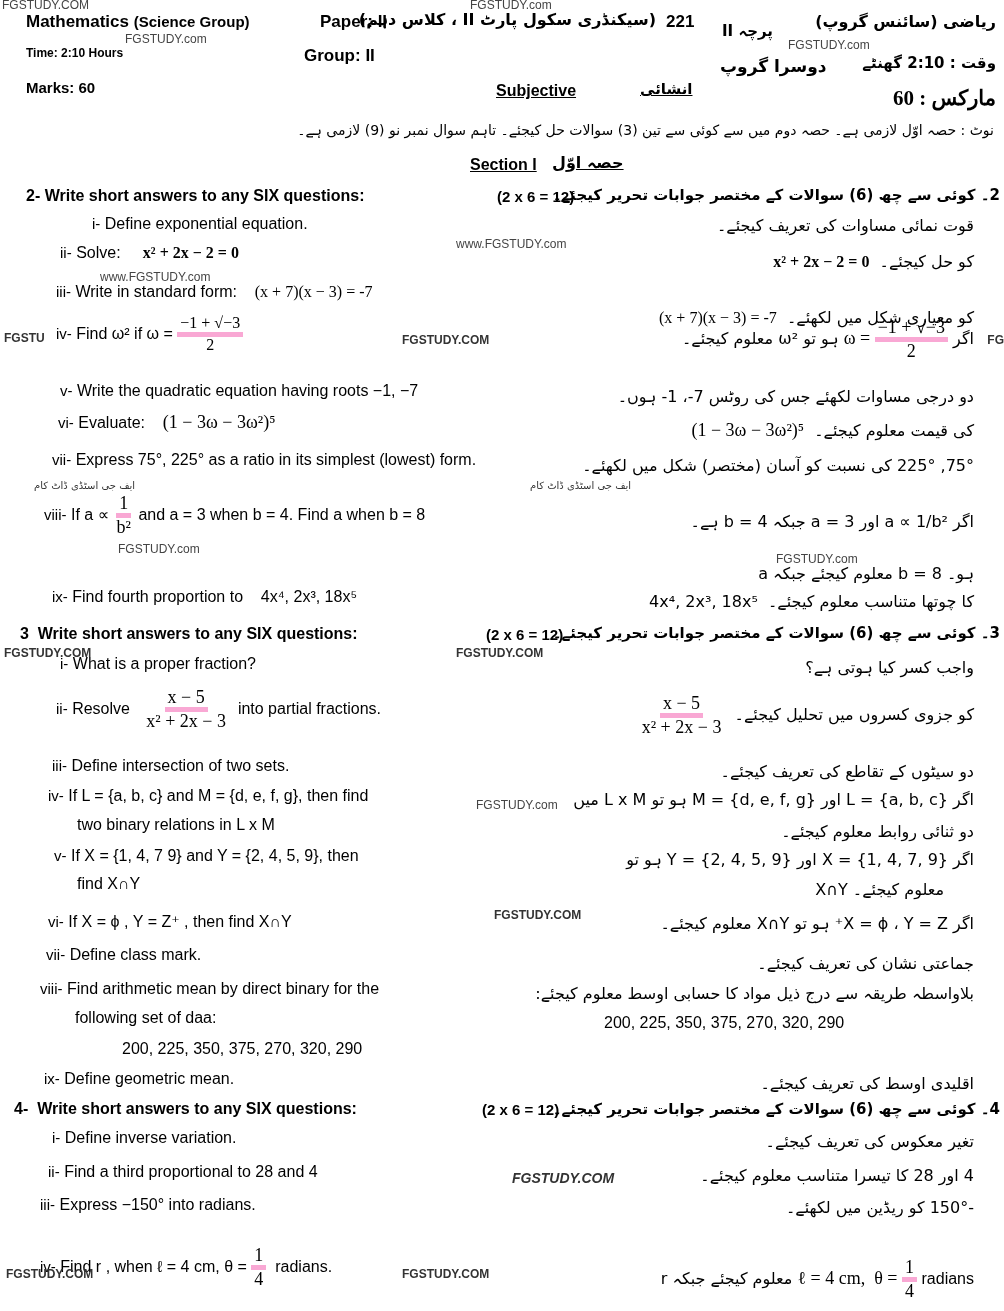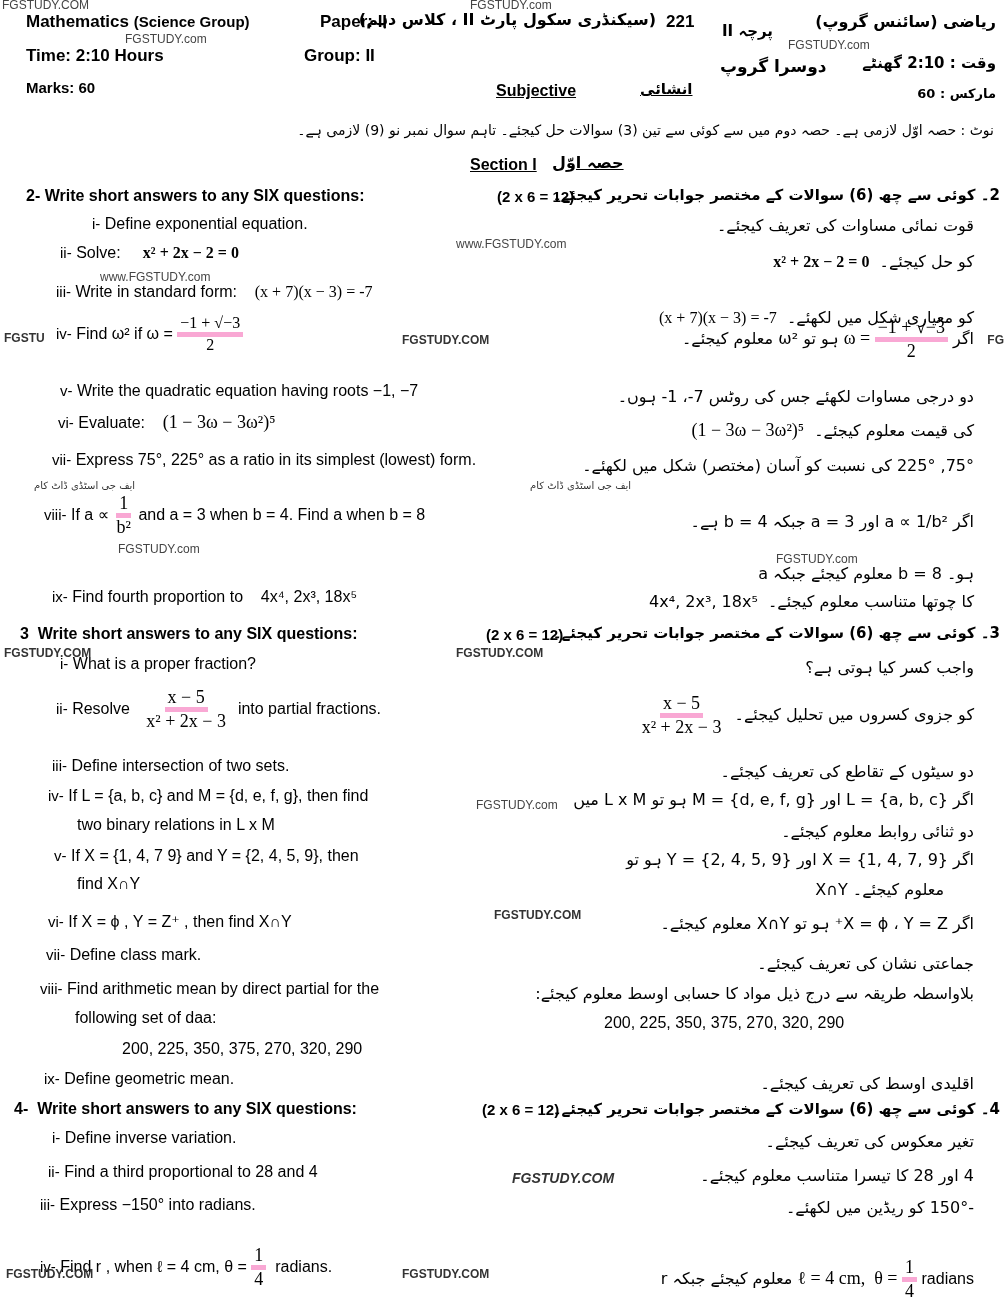--- a/index.html
+++ b/index.html
@@ -20,33 +20,33 @@
 </style>
 </head>
 <body>
 
 <div class="abs wm" style="left:2px;top:-2px;">FGSTUDY.COM</div>
 <div class="abs b" style="left:26px;top:12px;font-size:17px;">
   <span>Mathematics</span>
   <span style="font-size:15px;">(Science Group)</span>
 </div>
 <div class="abs wm" style="left:125px;top:32px;">FGSTUDY.com</div>
-<div class="abs b" style="left:26px;top:46px;font-size:17px;text-align:right;">Time: 2:10 Hours</div>
+<div class="abs b" style="left:26px;top:46px;font-size:12px;text-align:right;">Time: 2:10 Hours</div>
 <div class="abs b" style="left:26px;top:79px;font-size:15px;">Marks: 60</div>
 <div class="abs b" style="left:320px;top:12px;font-size:17px;">Paper: II</div>
 <div class="abs b" style="left:304px;top:46px;font-size:17px;">Group: II</div>
 <div class="abs wm" style="left:470px;top:-2px;">FGSTUDY.com</div>
 <div class="abs b" style="left:666px;top:12px;font-size:17px;">221</div>
 <div class="abs ur b" style="left:436px;top:10px;font-size:16px;width:220px;text-align:center;">(سیکنڈری سکول پارٹ II ، کلاس دہم)</div>
 <div class="abs ur b" style="left:722px;top:22px;font-size:15px;">پرچہ II</div>
 <div class="abs ur b" style="right:8px;top:12px;font-size:16px;">ریاضی (سائنس گروپ)</div>
 <div class="abs wm" style="left:788px;top:38px;">FGSTUDY.com</div>
 <div class="abs ur b" style="left:720px;top:56px;font-size:17px;">دوسرا گروپ</div>
 <div class="abs ur b" style="right:8px;top:54px;font-size:15px;">وقت : 2:10 گھنٹے</div>
-<div class="abs ur b" style="right:8px;top:86px;font-size:13px;">مارکس : 60</div>
+<div class="abs ur b" style="right:8px;top:86px;font-size:21px;font-family:Liberation Serif, serif;">مارکس : 60</div>
 <div class="abs b ul" style="left:496px;top:82px;font-size:16px;">Subjective</div>
 <div class="abs ur b ul" style="left:596px;top:80px;font-size:15px;margin-left:44px;">انشائی</div>
 
 <div class="abs ur" style="right:10px;top:122px;font-size:14px;">نوٹ : حصہ اوّل لازمی ہے۔ حصہ دوم میں سے کوئی سے تین (3) سوالات حل کیجئے۔ تاہم سوال نمبر نو (9) لازمی ہے۔</div>
 
 <div class="abs b ul" style="left:470px;top:156px;font-size:16px;">Section I</div>
 <div class="abs ur b ul" style="left:552px;top:153px;font-size:16px;">حصہ اوّل</div>
 
 <div class="abs b" style="left:26px;top:187px;font-size:16px;">
   <span>2-</span>
@@ -110,21 +110,21 @@
     </span>&nbsp; <span>into partial fractions.</span></div>
 <div class="abs q" style="left:52px;top:757px;"><span class="qn">iii-</span> <span>Define intersection of two sets.</span></div>
 <div class="abs q" style="left:48px;top:787px;"><span class="qn">iv-</span> <span>If  L = {a, b, c}  and  M = {d, e, f, g}, then find</span></div>
 <div class="abs q" style="left:77px;top:816px;">two binary relations in  L x M</div>
 <div class="abs wm" style="left:476px;top:798px;">FGSTUDY.com</div>
 <div class="abs q" style="left:54px;top:847px;"><span class="qn">v-</span> <span>If  X = {1, 4, 7 9}  and  Y = {2, 4, 5, 9}, then</span></div>
 <div class="abs q" style="left:77px;top:875px;">find  X∩Y</div>
 <div class="abs q" style="left:48px;top:912px;"><span class="qn">vi-</span> <span>If  X = ϕ ,  Y = Z⁺ ,  then  find  X∩Y</span></div>
 <div class="abs wmb" style="left:494px;top:908px;">FGSTUDY.COM</div>
 <div class="abs q" style="left:46px;top:946px;"><span class="qn">vii-</span> <span>Define class mark.</span></div>
-<div class="abs q" style="left:40px;top:980px;"><span class="qn">viii-</span> <span>Find arithmetic mean by direct partial for the</span></div>
+<div class="abs q" style="left:40px;top:980px;"><span class="qn">viii-</span> <span>Find arithmetic mean by direct binary for the</span></div>
 <div class="abs q" style="left:75px;top:1009px;">following set of daa:</div>
 <div class="abs q" style="left:122px;top:1040px;">200,  225,  350,  375,  270,  320,  290</div>
 <div class="abs q" style="left:44px;top:1070px;"><span class="qn">ix-</span> <span>Define geometric mean.</span></div>
 
 <div class="abs ur q" style="right:30px;top:658px;">واجب کسر کیا ہوتی ہے؟</div>
 <div class="abs ur q" style="right:30px;top:694px;"><span>کو جزوی کسروں میں تحلیل کیجئے۔</span>&nbsp;&nbsp;<span class="frac ser" style="direction:ltr;font-size:18px;">
       <span class="num">x − 5</span>
       <span class="den">x² + 2x − 3</span>
     </span></div>
 <div class="abs ur q" style="right:30px;top:762px;">دو سیٹوں کے تقاطع کی تعریف کیجئے۔</div>

